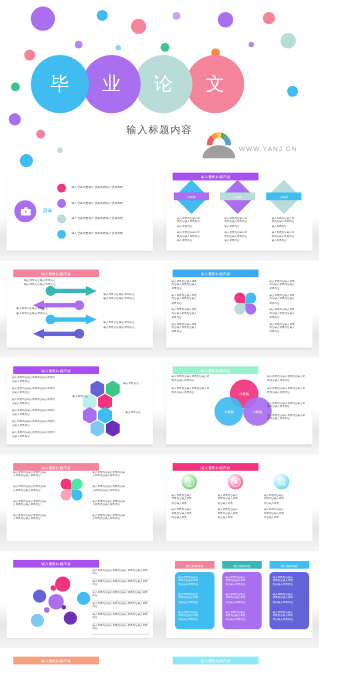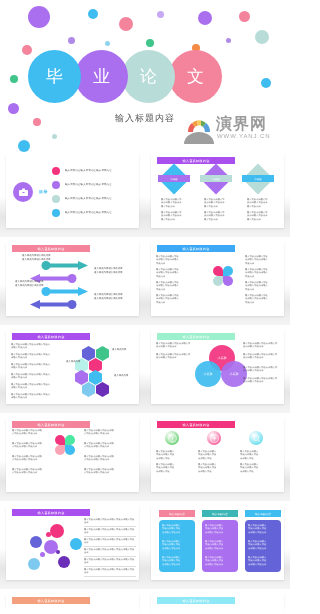--- a/index.html
+++ b/index.html
@@ -137,21 +137,20 @@
 
   <div class="watermark">
     <svg class="wm-logo" viewBox="0 0 30 28">
       <path d="M4 16 A11 11 0 0 1 8 7 L11 11 A6 6 0 0 0 9 16 Z" fill="#e8453c"></path>
       <path d="M8 7 A11 11 0 0 1 13 4.5 L14 9.5 A6 6 0 0 0 11 11 Z" fill="#f08c23"></path>
       <path d="M13 4.5 A11 11 0 0 1 17 4.5 L17 9.5 A6 6 0 0 0 14 9.5 Z" fill="#f5c23d"></path>
       <path d="M17 4.5 A11 11 0 0 1 22 7 L19 11 A6 6 0 0 0 17 9.5 Z" fill="#4a9a3c"></path>
       <path d="M22 7 A11 11 0 0 1 26 16 L21 16 A6 6 0 0 0 19 11 Z" fill="#3a8fd4"></path>
       <path d="M0 28 A15 12 0 0 1 30 28 Z" fill="#8e8e8e"></path>
     </svg>
-    <div class="wm-text">演界网</div>
     <div class="wm-url">WWW.YANJ.CN</div>
   </div>
 </div>
 
 <div class="rows" id="rows">
     <div class="row">
       <div class="slide">
         <div class="sheet">
           <div style="position: absolute; left: 7px; top: 28px; width: 20px; height: 20px; border-radius: 50%; background: rgb(169, 111, 238); display: flex; align-items: center; justify-content: center;">
             <svg width="11" height="10" viewBox="0 0 22 20">

